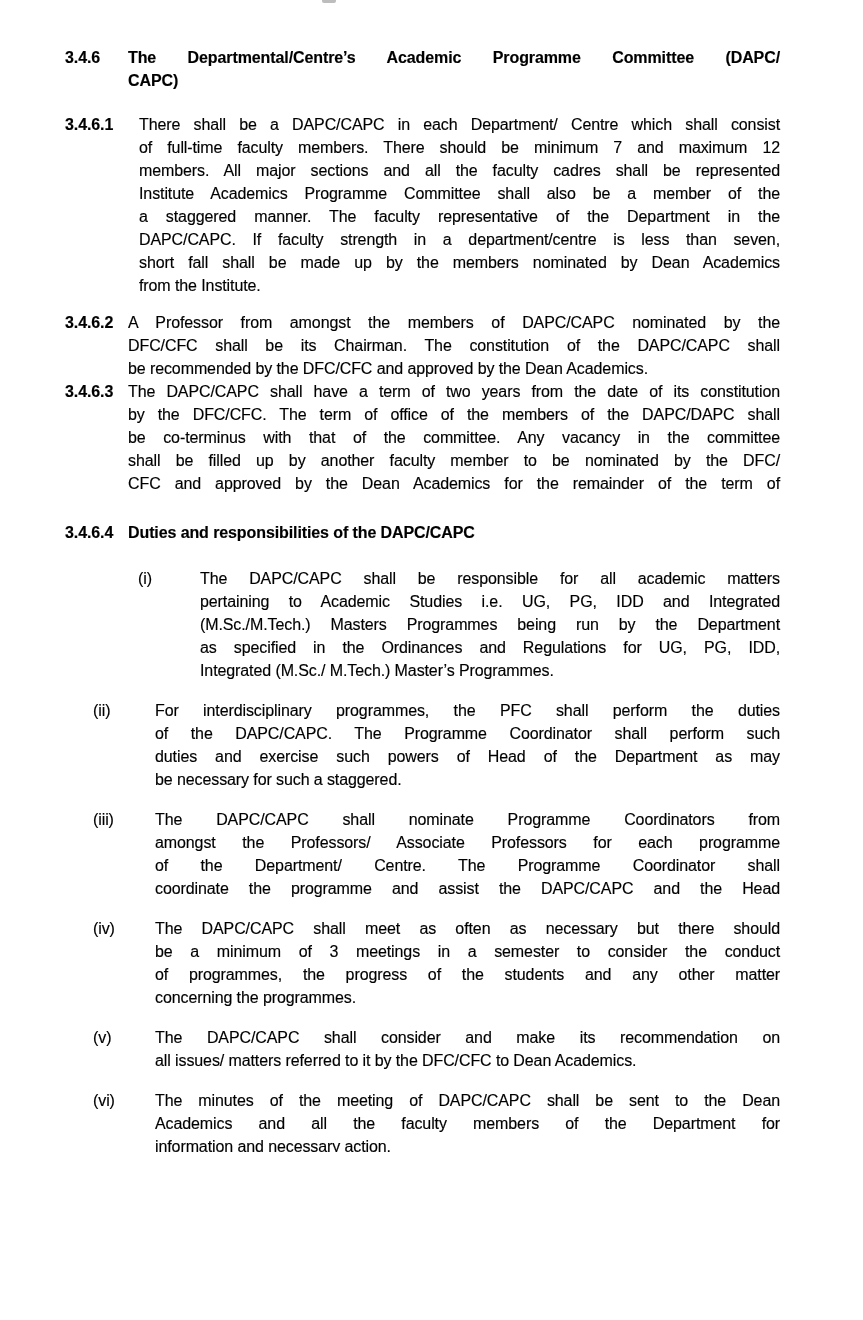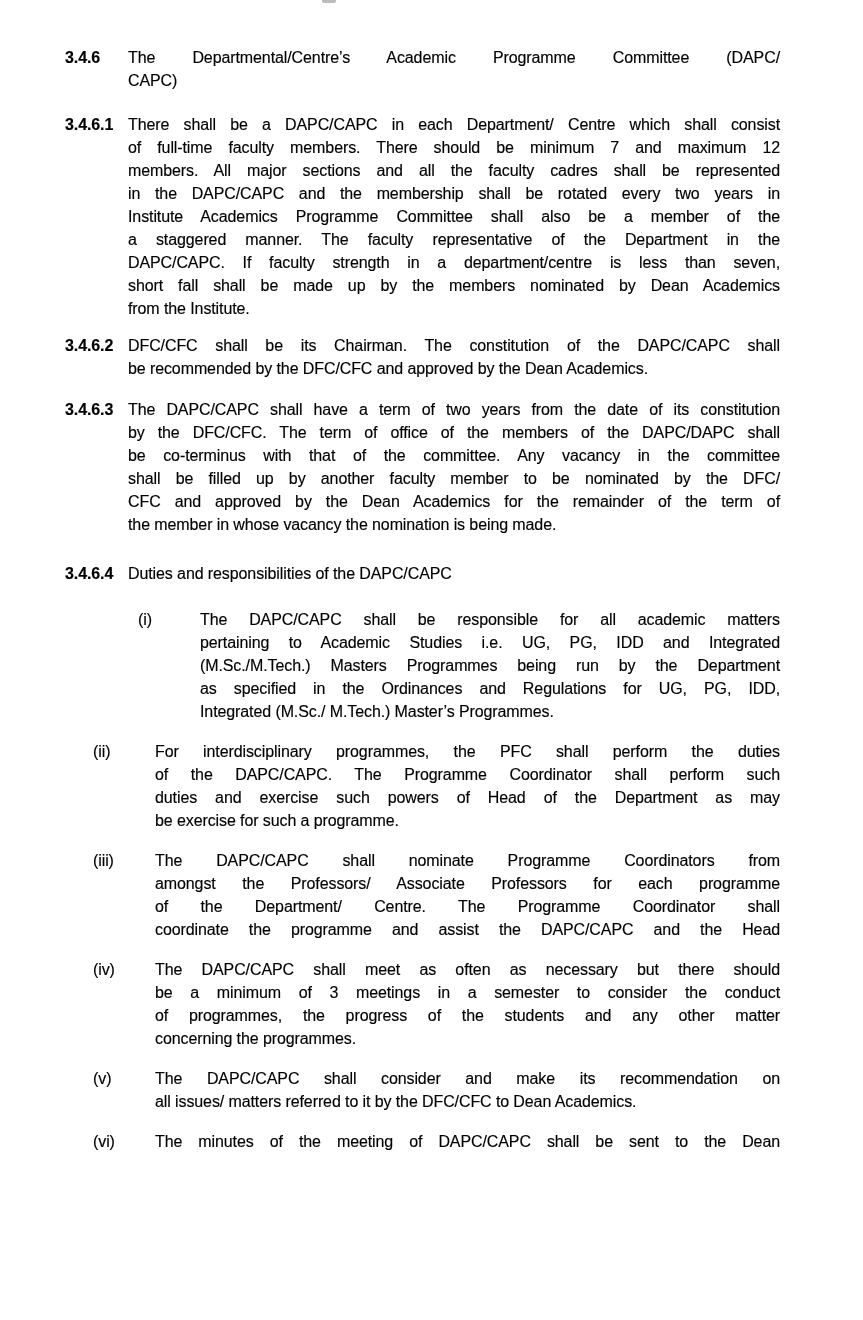--- a/index.html
+++ b/index.html
@@ -33,39 +33,39 @@
     border-radius: 0 0 2px 2px;
   }
   .sec {
     display: grid;
     grid-template-columns: 63px 1fr;
   }
   .num {
     font-weight: 700;
   }
   .sec.heading .txt {
-    font-weight: 400;
+    font-weight: 700;
   }
   .item {
     display: grid;
     grid-template-columns: 62px 1fr;
     margin-left: 73px;
   }
   .marker { font-weight: 400; }
   .line {
     text-align: justify;
     text-align-last: justify;
   }
   .line.last {
     text-align-last: left;
   }
   
   .sec-0 { margin-bottom: 21px; }
-  .sec-1 { margin-bottom: 14px; }
-  .sec-2 { margin-bottom: 18px; }
+  .sec-1 { margin-bottom: 14px; gap: 11px; }
+  .sec-2 { }
   .sec-3 { margin-bottom: 26px; }
   .sec-4 { margin-bottom: 23px; }
   .item + .item { margin-top: 17px; margin-left: 28px; }
 </style>
 </head>
 <body>
 
 <div class="page">
 
   <div class="edge-artifact"></div>
@@ -77,46 +77,45 @@
         <div class="line last">CAPC)</div>
       </div>
   </section>
 
   <section class="sec sec-1">
     <div class="num">3.4.6.1</div>
     <div class="txt">
         <div class="line">There shall be a DAPC/CAPC in each Department/ Centre which shall consist</div>
         <div class="line">of full-time faculty members. There should be minimum 7 and maximum 12</div>
         <div class="line">members. All major sections and all the faculty cadres shall be represented</div>
-        <div class="line">in the DAPC/CAPC and the membership shall be rotated every two years in</div>
         <div class="line">Institute Academics Programme Committee shall also be a member of the</div>
         <div class="line">a staggered manner.  The faculty representative of the Department in the</div>
         <div class="line">DAPC/CAPC. If faculty strength in a department/centre is less than seven,</div>
         <div class="line">short fall shall be made up by the members nominated by Dean Academics</div>
         <div class="line last">from the Institute.</div>
       </div>
   </section>
 
   <section class="sec sec-2">
     <div class="num">3.4.6.2</div>
     <div class="txt">
+        <div class="line">A Professor from amongst the members of DAPC/CAPC nominated by the</div>
         <div class="line">DFC/CFC shall be its Chairman. The constitution of the DAPC/CAPC shall</div>
         <div class="line last">be recommended by the DFC/CFC and approved by the Dean Academics.</div>
       </div>
   </section>
 
   <section class="sec sec-3">
     <div class="num">3.4.6.3</div>
     <div class="txt">
         <div class="line">The DAPC/CAPC shall have a term of two years from the date of its constitution</div>
         <div class="line">by the DFC/CFC. The term of office of the members of the DAPC/DAPC shall</div>
         <div class="line">be co-terminus with that of the committee. Any vacancy in the committee</div>
         <div class="line">shall be filled up by another faculty member to be nominated by the DFC/</div>
         <div class="line">CFC and approved by the Dean Academics for the remainder of the term of</div>
-        <div class="line last">the member in whose vacancy the nomination is being made.</div>
       </div>
   </section>
 
   <section class="sec heading sec-4">
     <div class="num">3.4.6.4</div>
     <div class="txt">
         <div class="line last">Duties and responsibilities of the DAPC/CAPC</div>
       </div>
   </section>
 
@@ -130,21 +129,21 @@
           <div class="line">as specified in the Ordinances and Regulations for UG, PG, IDD,</div>
           <div class="line last">Integrated  (M.Sc./ M.Tech.) Master’s Programmes.</div>
         </div>
     </div>
     <div class="item">
       <div class="marker">(ii)</div>
       <div class="txt">
           <div class="line">For interdisciplinary programmes, the PFC shall perform the duties</div>
           <div class="line">of the DAPC/CAPC. The Programme Coordinator shall perform such</div>
           <div class="line">duties and exercise such powers of Head of the Department as may</div>
-          <div class="line last">be exercise for such a programme.</div>
+          <div class="line last">be necessary for such a staggered.</div>
         </div>
     </div>
     <div class="item">
       <div class="marker">(iii)</div>
       <div class="txt">
           <div class="line">The DAPC/CAPC shall nominate Programme Coordinators from</div>
           <div class="line">amongst the Professors/ Associate Professors for each programme</div>
           <div class="line">of the Department/ Centre. The Programme Coordinator shall</div>
           <div class="line">coordinate the programme and assist the DAPC/CAPC and the Head</div>
         </div>

